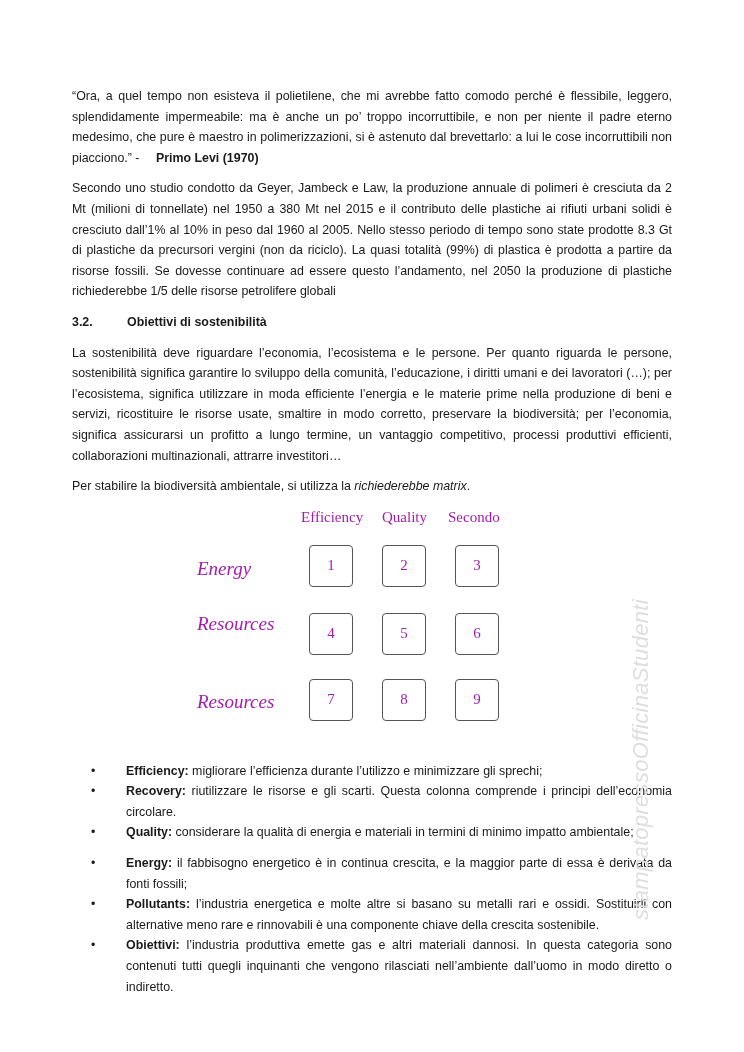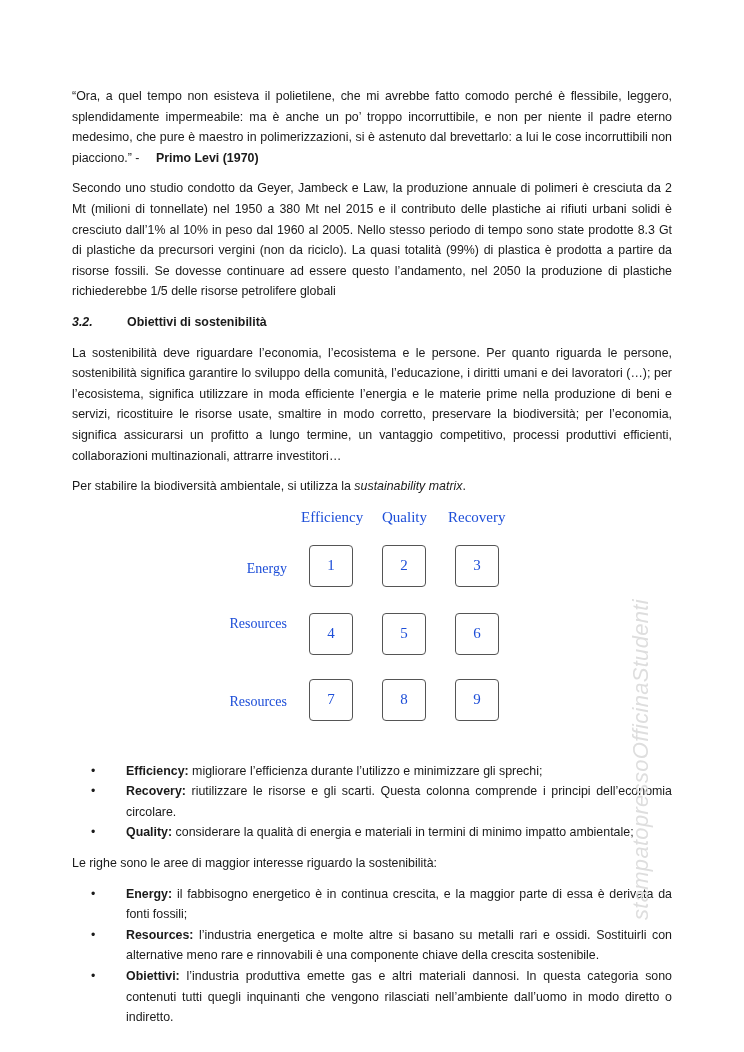--- a/index.html
+++ b/index.html
@@ -4,24 +4,24 @@
   <style>
     html, body { margin: 0; padding: 0; background: #ffffff; }
     body {
       width: 744px; height: 1052px; position: relative; overflow: hidden;
       font-family: "Liberation Sans", sans-serif; color: #1a1a1a;
     }
     .page { position: absolute; left: 72px; top: 86px; width: 600px; font-size: 12.4px; line-height: 20.6px; }
     p { margin: 0 0 10px 0; text-align: justify; }
     .quote b, .bold { font-weight: bold; padding-left: 13px; }
     .heading { font-weight: bold; font-size: 12.4px; margin: 4px 0 10px 0; display: flex; }
-    .heading .num { width: 55px; font-style: italic; }
-    .matrix { position: relative; height: 248px; margin: 0 0 6px 0; font-family: "Liberation Serif", serif; color: #1d4ed8; }
+    .heading .num { width: 55px; }
+    .matrix { position: relative; height: 248px; margin: 0 0 6px 0; font-family: "Liberation Serif", serif; color: #a21caf; }
     .col-head { position: absolute; top: 0; font-size: 15px; }
-    .row-head { position: absolute; font-size: 14px; text-align: right; width: 90px; }
+    .row-head { position: absolute; font-size: 19px; width: 90px; font-style: italic; }
     .cell {
       position: absolute; width: 44px; height: 42px; border: 1.5px solid #555; border-radius: 4px;
       display: flex; align-items: center; justify-content: center; font-size: 15px; box-sizing: border-box;
     }
     ul { margin: 0 0 10px 0; padding-left: 46px; list-style: none; }
     li { position: relative; text-align: justify; margin: 0; padding-left: 8px; }
     li::before { content: "•"; position: absolute; left: -27px; }
     .watermark {
       position: absolute; left: 628px; top: 920px; transform-origin: left top; transform: rotate(-90deg);
       font-size: 22px; font-style: italic; color: #dedede; white-space: nowrap; letter-spacing: 0.3px;
@@ -35,26 +35,26 @@
 
   <p>Secondo uno studio condotto da Geyer, Jambeck e Law, la produzione annuale di polimeri è cresciuta da 2 Mt (milioni di tonnellate) nel 1950 a 380 Mt nel 2015 e il contributo delle plastiche ai rifiuti urbani solidi è cresciuto dall’1% al 10% in peso dal 1960 al 2005. Nello stesso periodo di tempo sono state prodotte 8.3 Gt di plastiche da precursori vergini (non da riciclo). La quasi totalità (99%) di plastica è prodotta a partire da risorse fossili. Se dovesse continuare ad essere questo l’andamento, nel 2050 la produzione di plastiche richiederebbe 1/5 delle risorse petrolifere globali</p>
 
   <div class="heading">
     <span class="num">3.2.</span>
     <span>Obiettivi di sostenibilità</span>
   </div>
 
   <p>La sostenibilità deve riguardare l’economia, l’ecosistema e le persone. Per quanto riguarda le persone, sostenibilità significa garantire lo sviluppo della comunità, l’educazione, i diritti umani e dei lavoratori (…); per l’ecosistema, significa utilizzare in moda efficiente l’energia e le materie prime nella produzione di beni e servizi, ricostituire le risorse usate, smaltire in modo corretto, preservare la biodiversità; per l’economia, significa assicurarsi un profitto a lungo termine, un vantaggio competitivo, processi produttivi efficienti, collaborazioni multinazionali, attrarre investitori…</p>
 
-  <p><span>Per stabilire la biodiversità ambientale, si utilizza la </span><i>sustainability matrix</i><span>.</span></p>
+  <p><span>Per stabilire la biodiversità ambientale, si utilizza la </span><i>richiederebbe matrix</i><span>.</span></p>
 
   <div class="matrix">
     <span class="col-head" style="left:229px">Efficiency</span>
     <span class="col-head" style="left:310px">Quality</span>
-    <span class="col-head" style="left:376px">Recovery</span>
+    <span class="col-head" style="left:376px">Secondo</span>
 
     <span class="row-head" style="left:125px;top:52px">Energy</span>
     <span class="row-head" style="left:125px;top:107px">Resources</span>
     <span class="row-head" style="left:125px;top:185px">Resources</span>
 
     <div class="cell" style="left:237px;top:38px">1</div>
     <div class="cell" style="left:310px;top:38px">2</div>
     <div class="cell" style="left:383px;top:38px">3</div>
     <div class="cell" style="left:237px;top:106px">4</div>
     <div class="cell" style="left:310px;top:106px">5</div>
@@ -63,21 +63,20 @@
     <div class="cell" style="left:310px;top:172px">8</div>
     <div class="cell" style="left:383px;top:172px">9</div>
   </div>
 
   <ul>
     <li><b>Efficiency:</b><span> migliorare l’efficienza durante l’utilizzo e minimizzare gli sprechi;</span></li>
     <li><b>Recovery:</b><span> riutilizzare le risorse e gli scarti. Questa colonna comprende i principi dell’economia circolare.</span></li>
     <li><b>Quality:</b><span> considerare la qualità di energia e materiali in termini di minimo impatto ambientale;</span></li>
   </ul>
 
-  <p>Le righe sono le aree di maggior interesse riguardo la sostenibilità:</p>
   <ul>
     <li><b>Energy:</b><span> il fabbisogno energetico è in continua crescita, e la maggior parte di essa è derivata da fonti fossili;</span></li>
-    <li><b>Resources:</b><span> l’industria energetica e molte altre si basano su metalli rari e ossidi. Sostituirli con alternative meno rare e rinnovabili è una componente chiave della crescita sostenibile.</span></li>
+    <li><b>Pollutants:</b><span> l’industria energetica e molte altre si basano su metalli rari e ossidi. Sostituirli con alternative meno rare e rinnovabili è una componente chiave della crescita sostenibile.</span></li>
     <li><b>Obiettivi:</b><span> l’industria produttiva emette gas e altri materiali dannosi. In questa categoria sono contenuti tutti quegli inquinanti che vengono rilasciati nell’ambiente dall’uomo in modo diretto o indiretto.</span></li>
   </ul>
 </div>
 
 <div class="watermark">stampatopressoOfficinaStudenti</div>
 
 </body></html>

